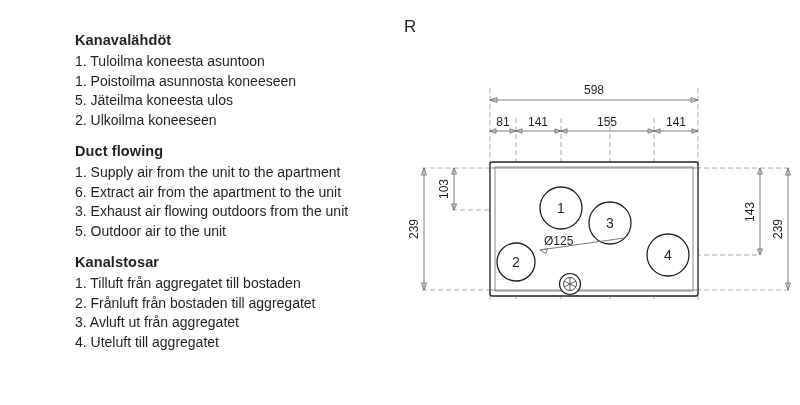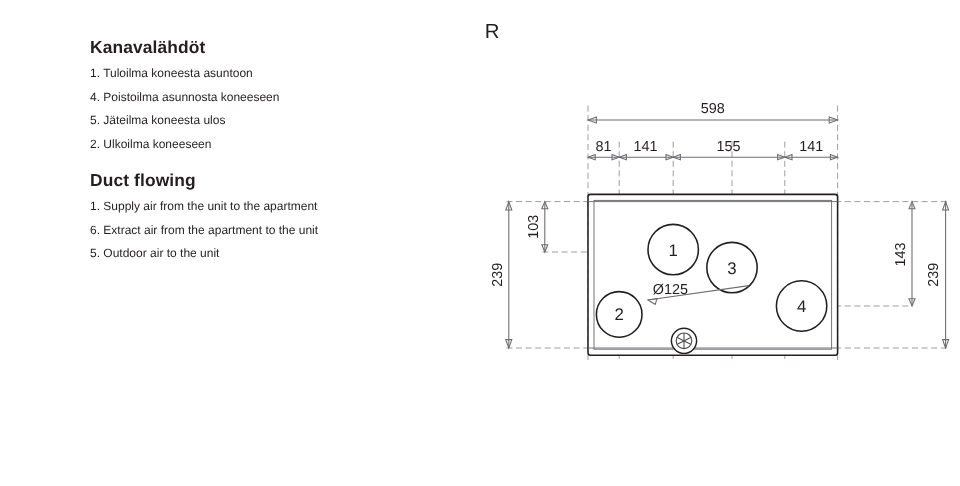--- a/index.html
+++ b/index.html
@@ -28,21 +28,21 @@
     font-weight: bold;
     margin: 0 0 4px 0;
     letter-spacing: 0.1px;
   }
   .block-list {
     list-style: none;
     margin: 0;
     padding: 0;
   }
   .block-list li {
-    font-size: 10px;
+    font-size: 14px;
     line-height: 19.5px;
     white-space: nowrap;
   }
 
   
   #drawing {
     position: absolute;
     left: 392px;
     top: 0;
     width: 408px;
@@ -65,35 +65,45 @@
 </style>
 </head>
 <body>
 
 <div id="text-column">
 
   <div class="block">
     <div class="block-title">Kanavalähdöt</div>
     <ul class="block-list">
       <li>1. Tuloilma koneesta asuntoon</li>
-      <li>4. Poistoilma asunnosta koneeseen</li>
+      <li>1. Poistoilma asunnosta koneeseen</li>
       <li>5. Jäteilma koneesta ulos</li>
       <li>2. Ulkoilma koneeseen</li>
     </ul>
   </div>
 
   <div class="block">
     <div class="block-title">Duct flowing</div>
     <ul class="block-list">
       <li>1. Supply air from the unit to the apartment</li>
       <li>6. Extract air from the apartment to the unit</li>
+      <li>3. Exhaust air flowing outdoors from the unit</li>
       <li>5. Outdoor air to the unit</li>
     </ul>
   </div>
 
+  <div class="block">
+    <div class="block-title">Kanalstosar</div>
+    <ul class="block-list">
+      <li>1. Tilluft från aggregatet till bostaden</li>
+      <li>2. Frånluft från bostaden till aggregatet</li>
+      <li>3. Avluft ut från aggregatet</li>
+      <li>4. Uteluft till aggregatet</li>
+    </ul>
+  </div>
 
 </div>
 
 <div id="drawing">
 <svg width="408" height="405" viewBox="0 0 408 405" xmlns="http://www.w3.org/2000/svg">
 
   <text class="rlabel" x="12" y="32">R</text>
 
   <line class="ext-line" x1="98" y1="88" x2="98" y2="300"></line>
   <line class="ext-line" x1="306" y1="88" x2="306" y2="300"></line>

